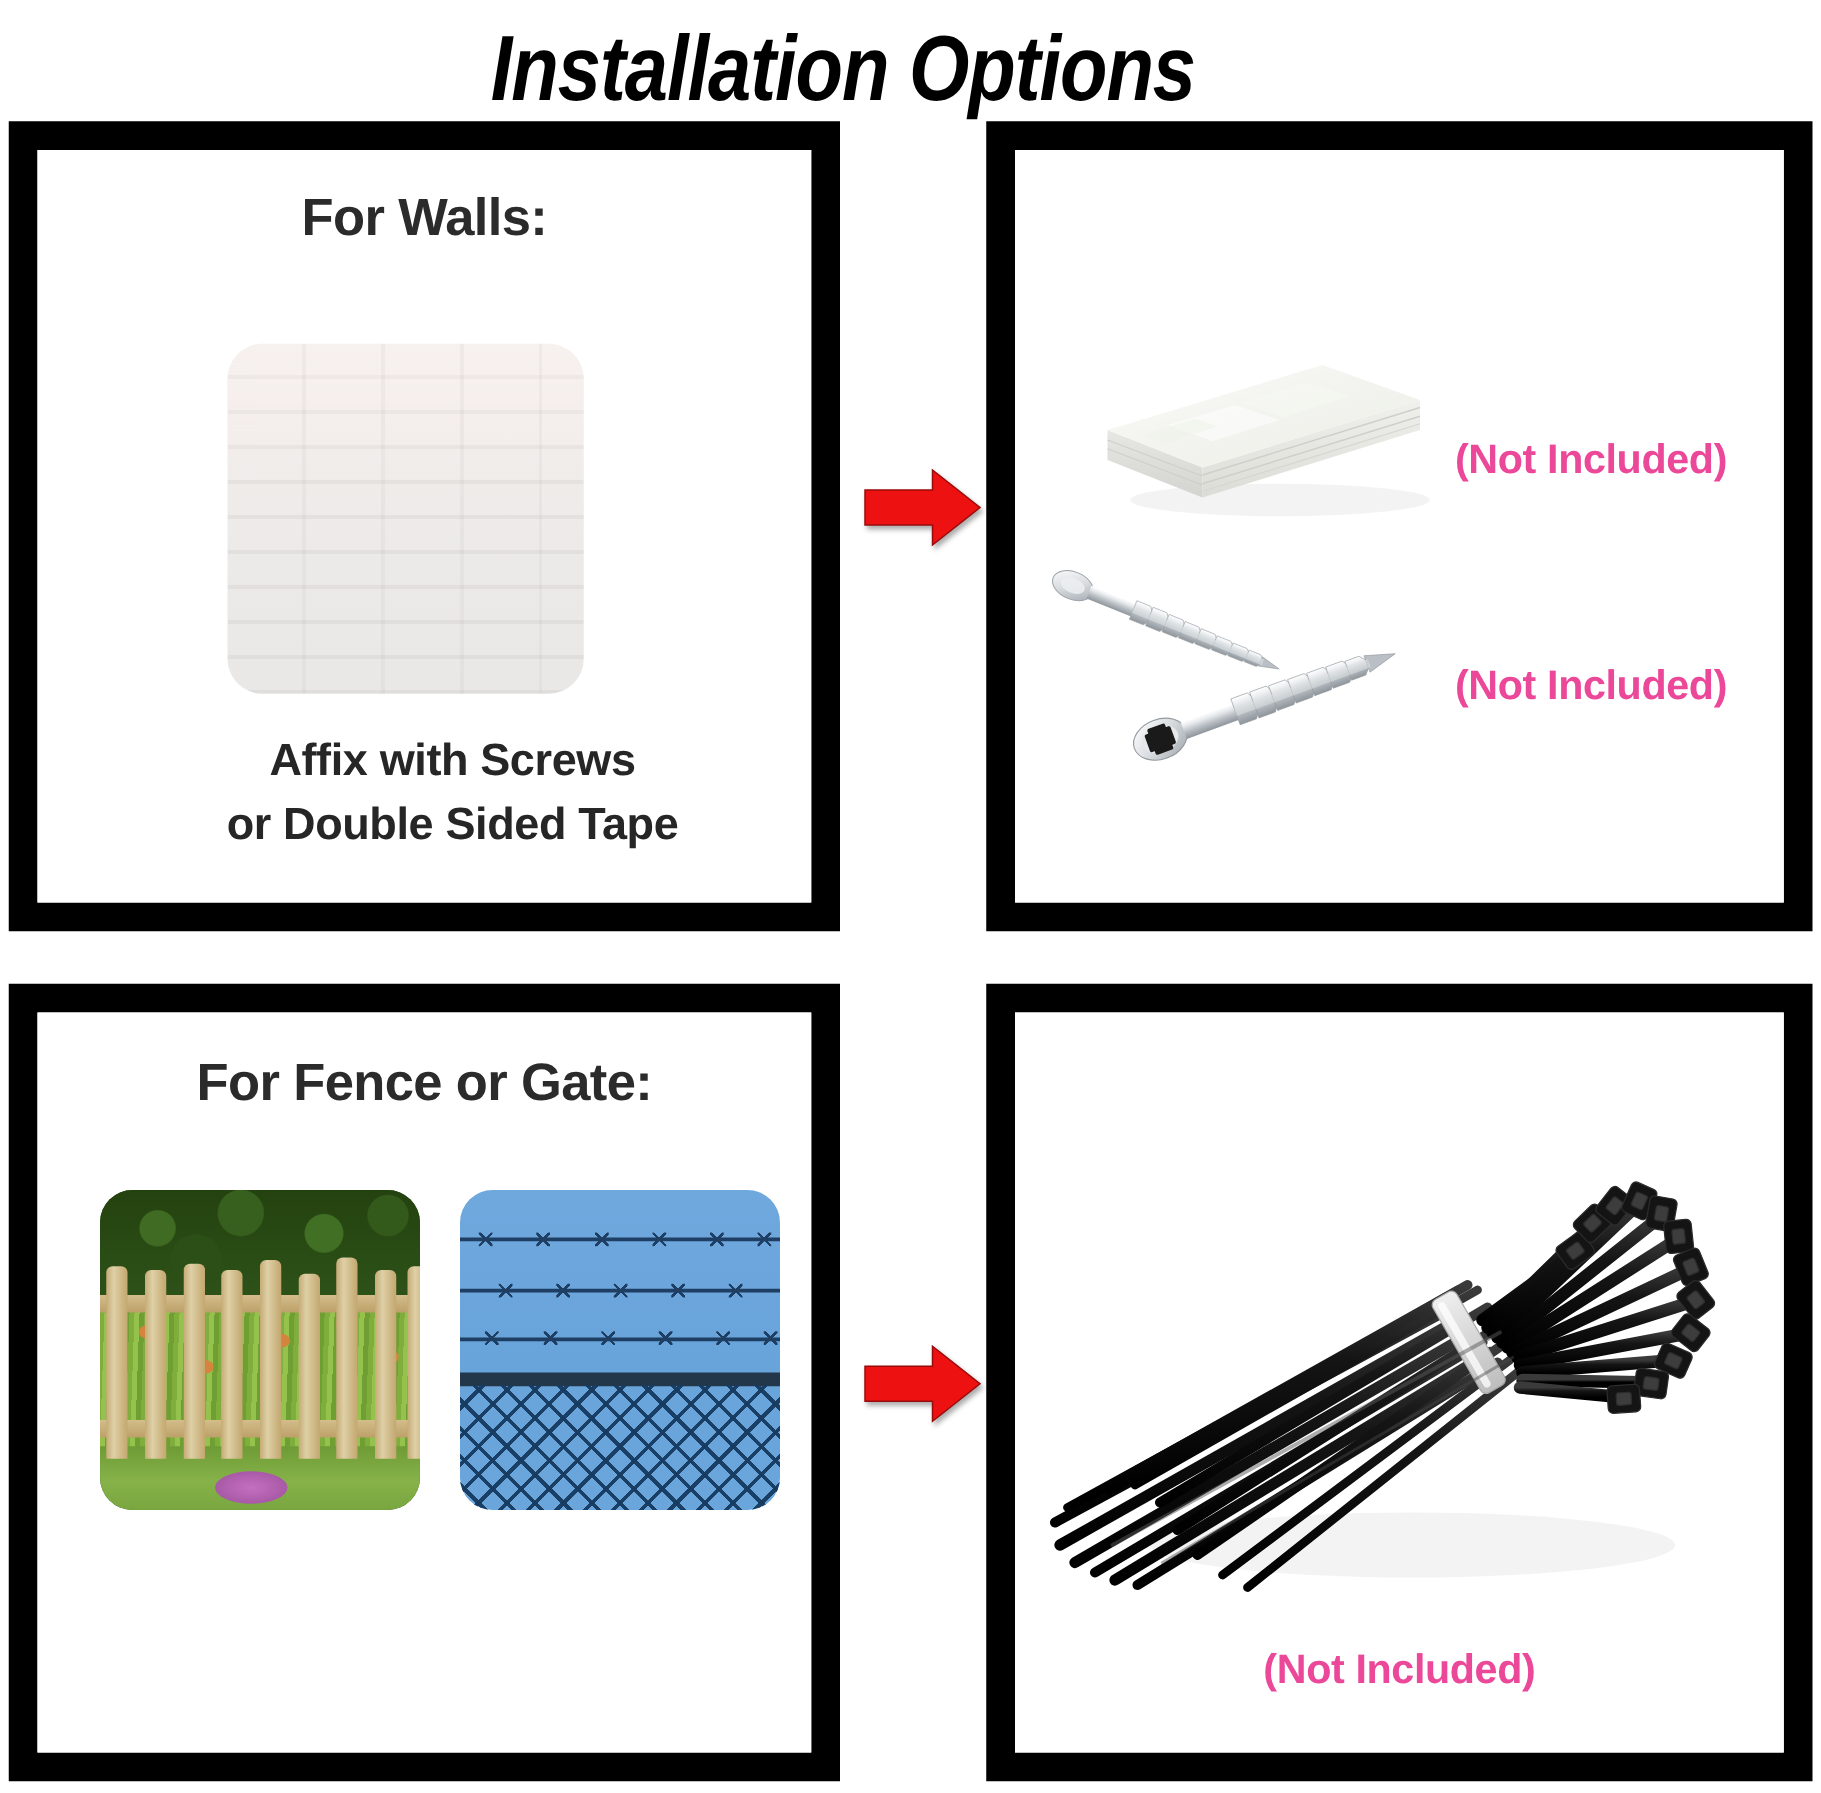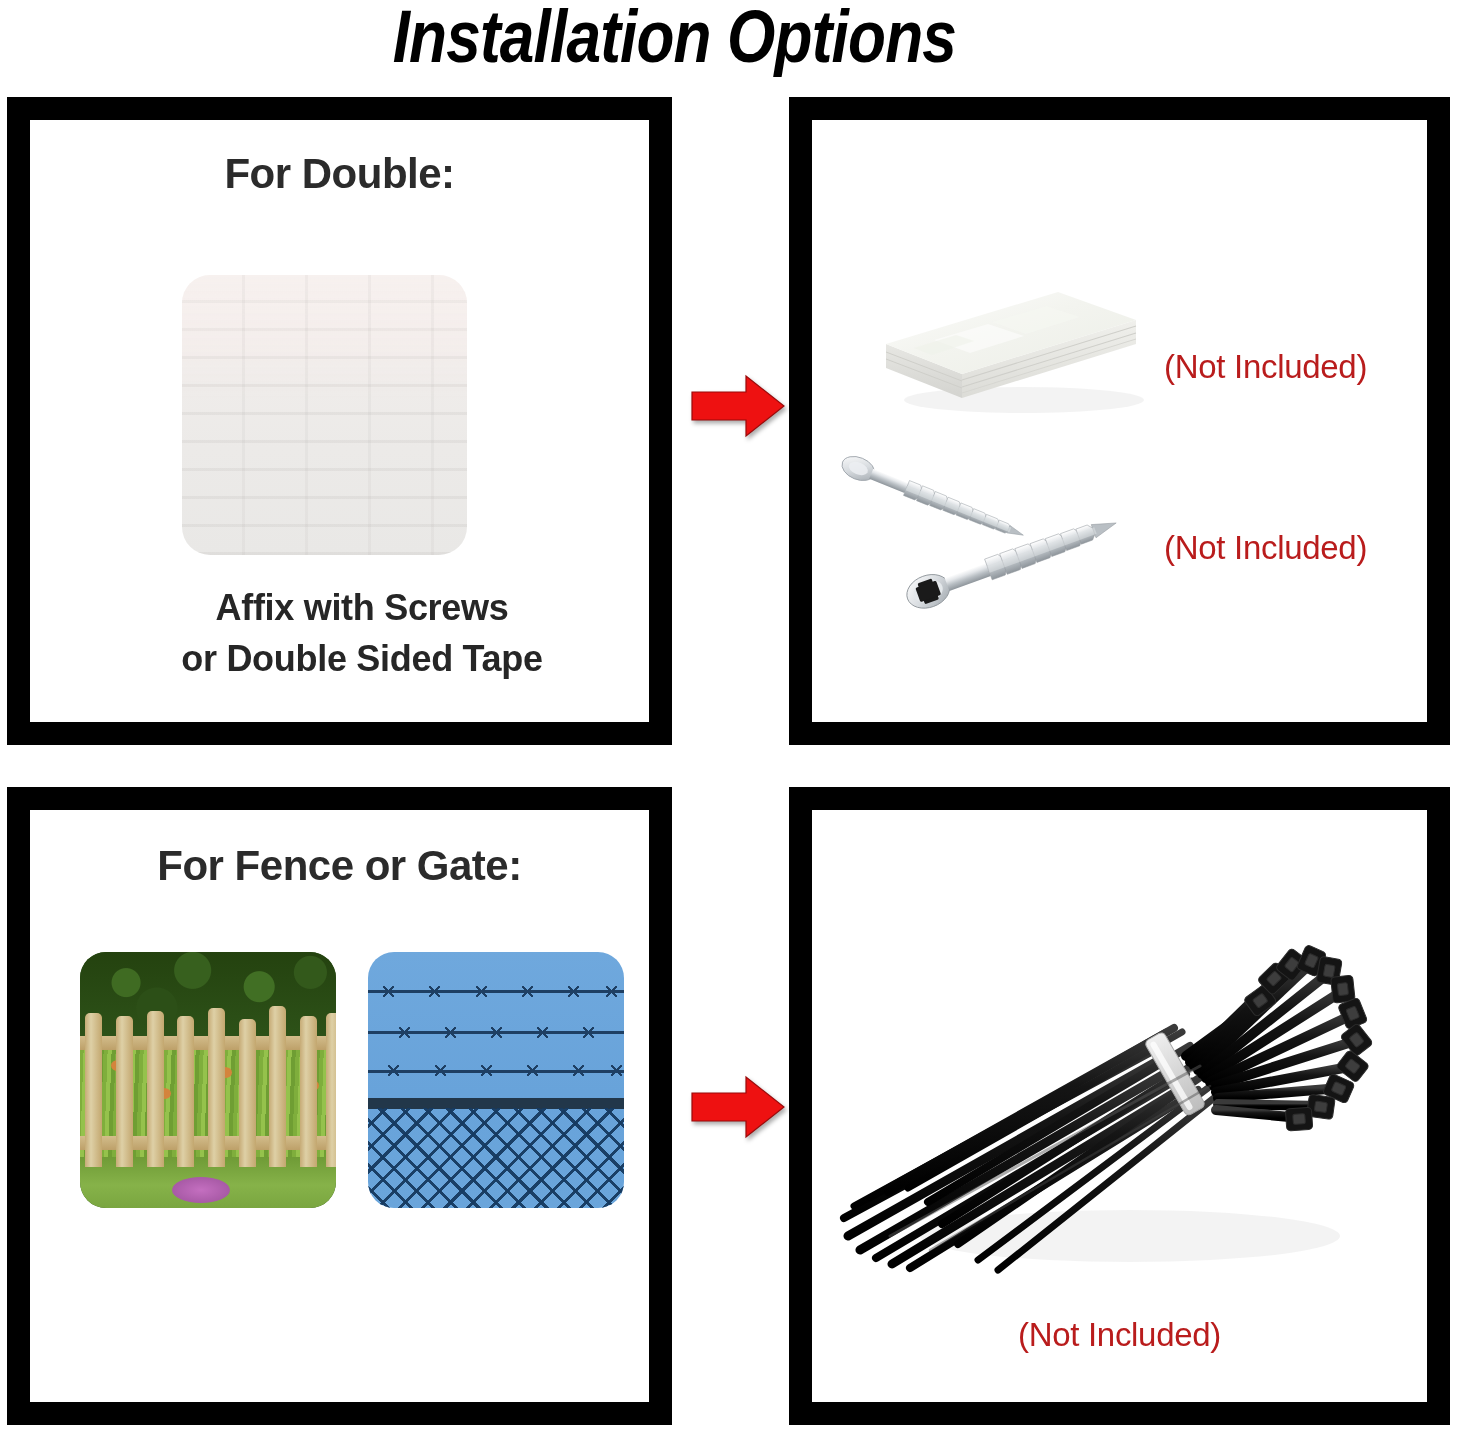--- a/index.html
+++ b/index.html
@@ -15,21 +15,21 @@
     position: relative;
   }
 
   
   .title-bar {
     position: absolute;
     top: 0; left: 0;
     width: 1348px;
     height: 92px;
     display: flex;
-    align-items: flex-start;
+    align-items: flex-end;
     justify-content: center;
   }
   .title-text {
     font-family: "Liberation Sans Narrow", "Liberation Sans", sans-serif;
     font-size: 74px;
     font-weight: bold;
     font-style: italic;
     color: #000000;
     letter-spacing: -1px;
     transform: scaleX(0.84);
@@ -80,22 +80,22 @@
     line-height: 1.42;
     letter-spacing: -0.3px;
     margin-left: 45px;
   }
   #caption-walls { bottom: 38px; }
   #caption-fence { bottom: 52px; }
 
   .not-included {
     position: absolute;
     font-size: 33px;
-    font-weight: normal;
-    color: #b91c1c;
+    font-weight: bold;
+    color: #ec4899;
     letter-spacing: -0.3px;
     white-space: nowrap;
   }
   #tape-not-included  { left: 352px; top: 228px; }
   #screw-not-included { left: 352px; top: 409px; }
   #ties-not-included  { left: 0; right: 0; bottom: 48px; text-align: center; }
 
   
   .red-arrow {
     position: absolute;
@@ -250,21 +250,21 @@
 </head>
 <body>
 
 <div class="title-bar">
   <div class="title-text">Installation Options</div>
 </div>
 
 <div class="panel" id="panel-walls">
   <div class="panel-inner">
 
-    <div class="panel-heading" id="heading-walls">For Double:</div>
+    <div class="panel-heading" id="heading-walls">For Walls:</div>
 
     <div class="wall-swatch"></div>
 
     <div class="panel-caption" id="caption-walls">
       <div>Affix with Screws</div>
       <div>or Double Sided Tape</div>
     </div>
 
   </div>
 </div>

